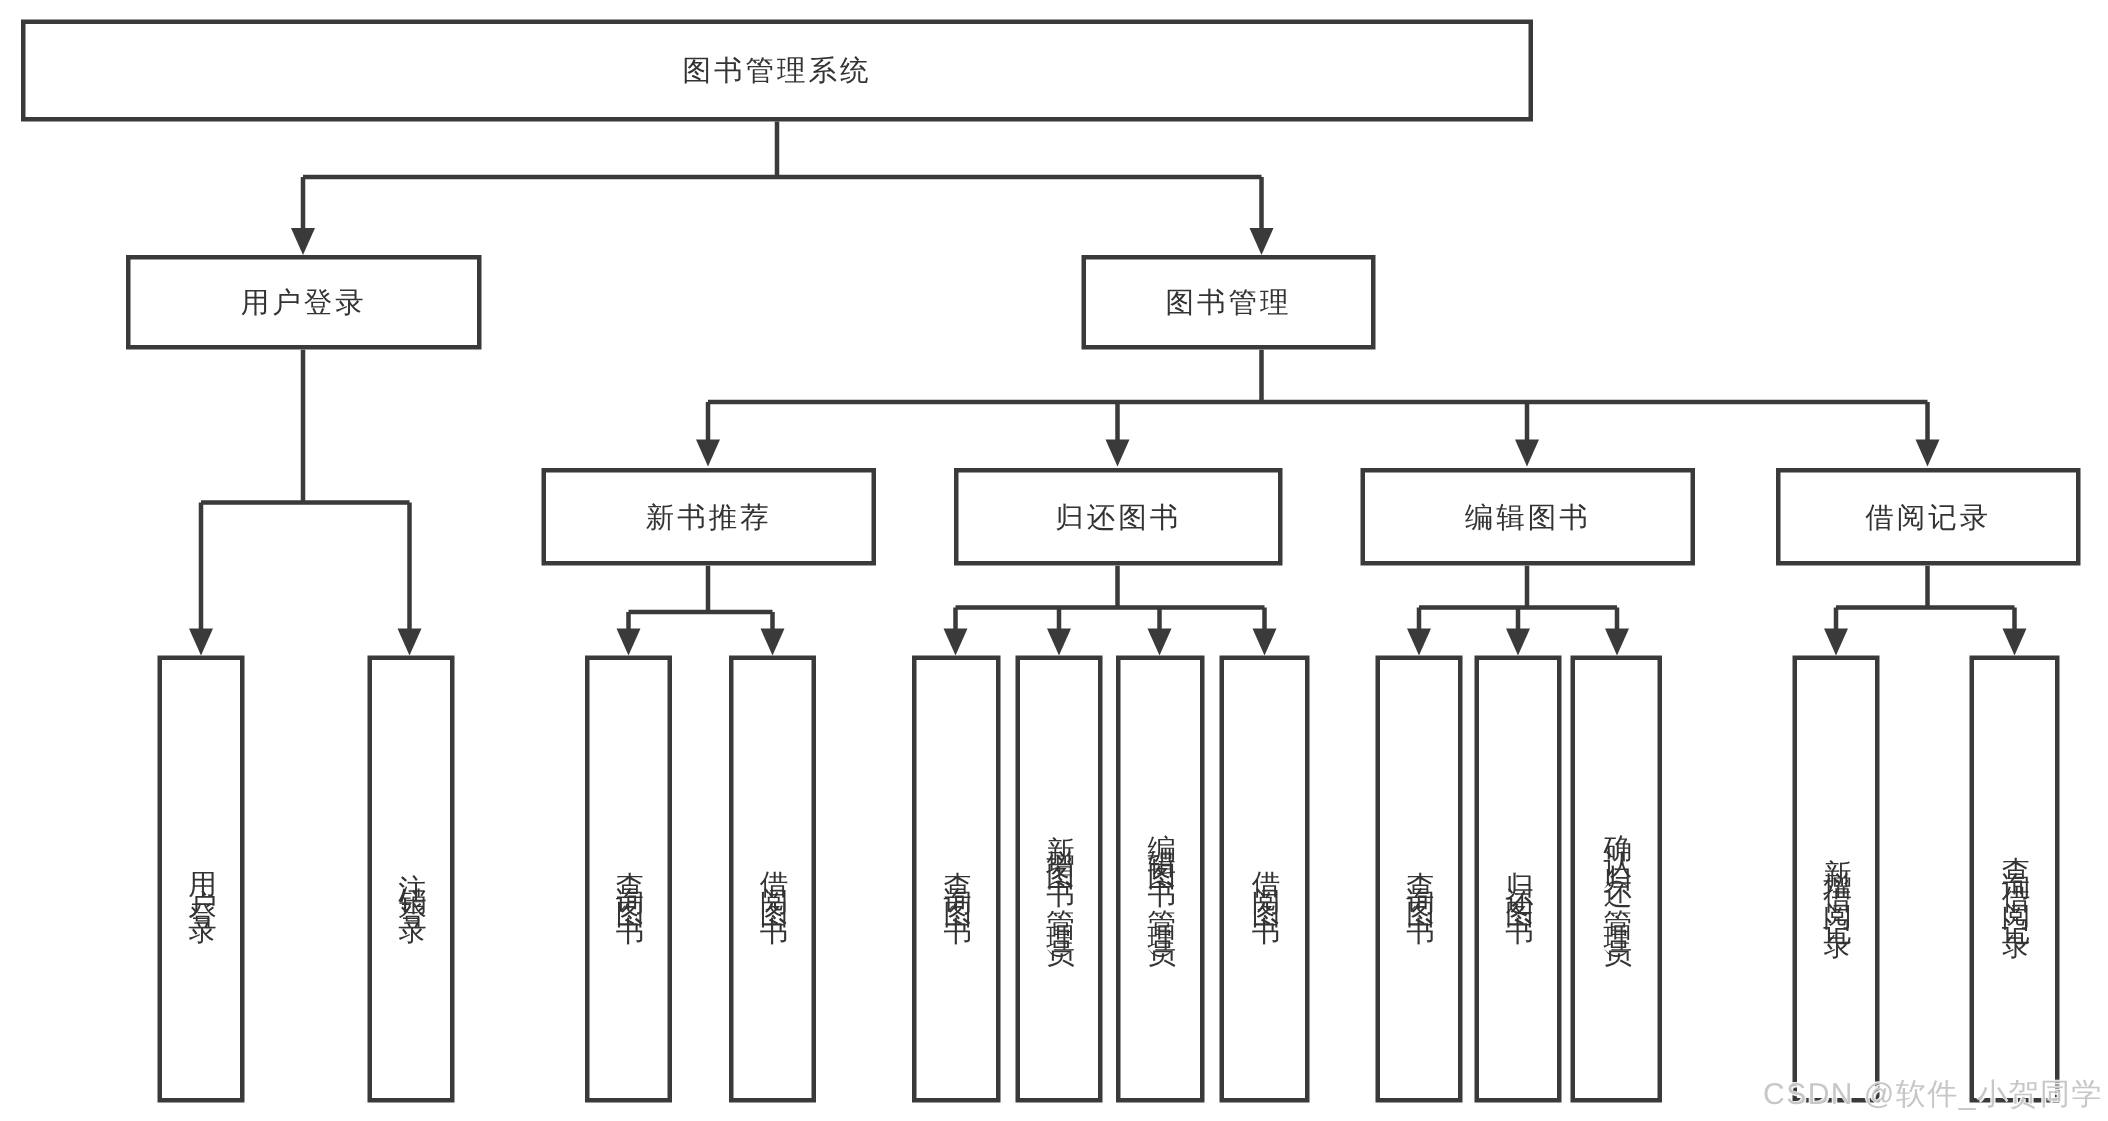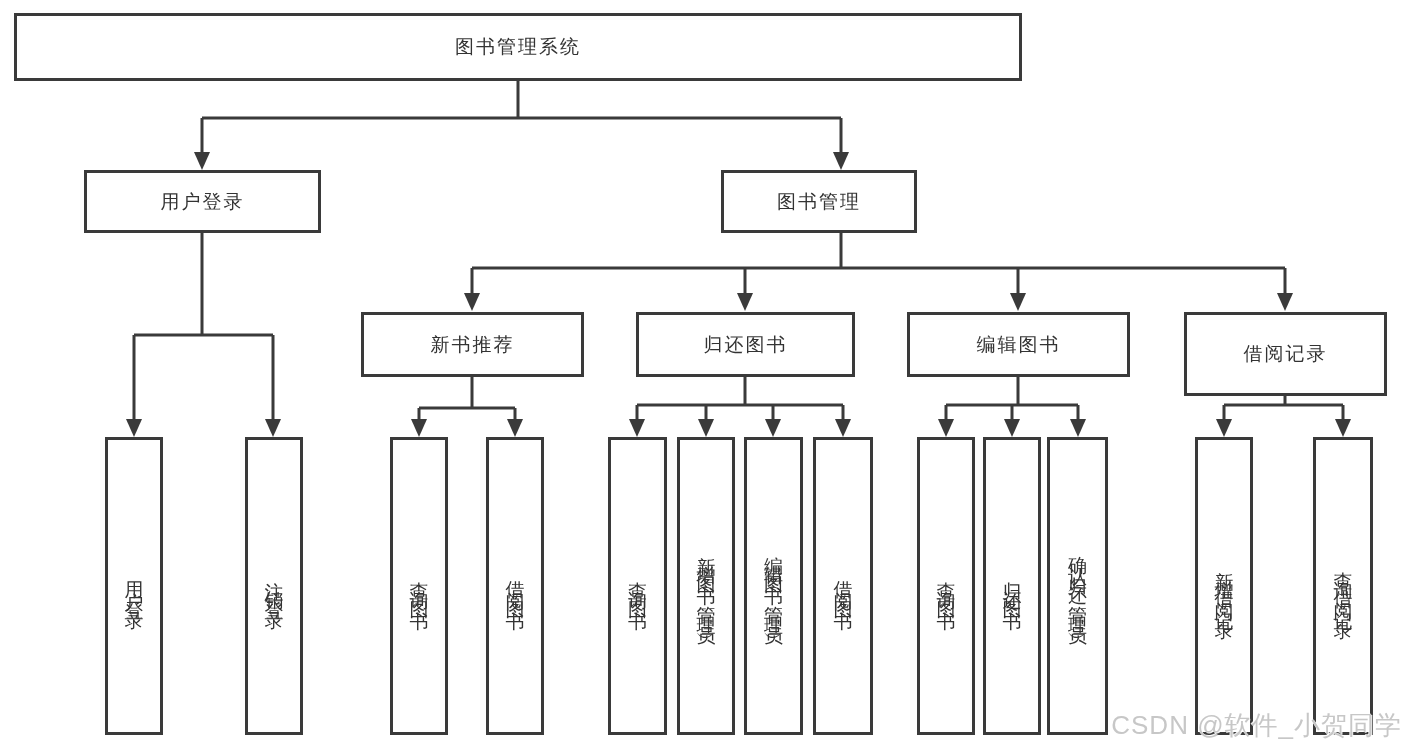--- a/index.html
+++ b/index.html
@@ -40,21 +40,21 @@
     letter-spacing: 0;
   }
   .leaf span {
     letter-spacing: 10px;
     font-size: 19px;
   }
   .watermark {
     position: absolute;
     right: 3px;
     bottom: 4px;
-    font-size: 26px;
+    font-size: 20px;
     color: #c7c7c7;
     letter-spacing: 1px;
     text-shadow: 1px 1px 0 rgba(255,255,255,0.9), -1px -1px 0 rgba(255,255,255,0.9);
     z-index: 5;
   }
 </style>
 </head>
 <body>
 
 <div class="stage">
@@ -91,21 +91,21 @@
   </svg>
 
   <div class="node" style="left:14px; top:13px; width:1008px; height:68px;">图书管理系统</div>
 
   <div class="node" style="left:84px; top:170px; width:237px; height:63px;">用户登录</div>
   <div class="node" style="left:721px; top:170px; width:196px; height:63px;">图书管理</div>
 
   <div class="node" style="left:361px; top:312px; width:223px; height:65px;">新书推荐</div>
   <div class="node" style="left:636px; top:312px; width:219px; height:65px;">归还图书</div>
   <div class="node" style="left:907px; top:312px; width:223px; height:65px;">编辑图书</div>
-  <div class="node" style="left:1184px; top:312px; width:203px; height:84px;">借阅记录</div>
+  <div class="node" style="left:1184px; top:312px; width:203px; height:65px;">借阅记录</div>
 
   <div class="node leaf" style="left:105px; width:58px;">
     <span>用户登录</span>
   </div>
   <div class="node leaf" style="left:245px; width:58px;">
     <span>注销登录</span>
   </div>
 
   <div class="node leaf" style="left:390px; width:58px;">
     <span>查询图书</span>

